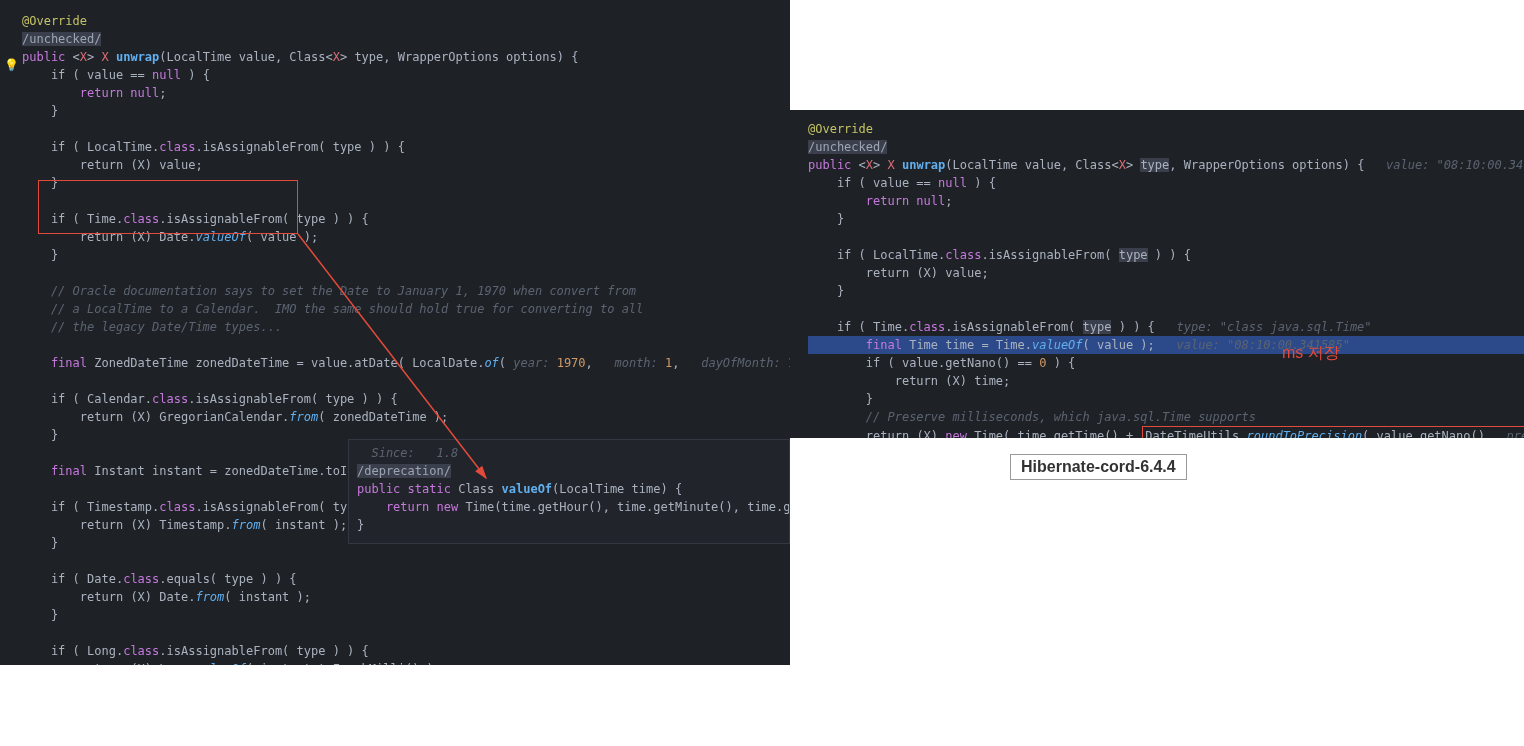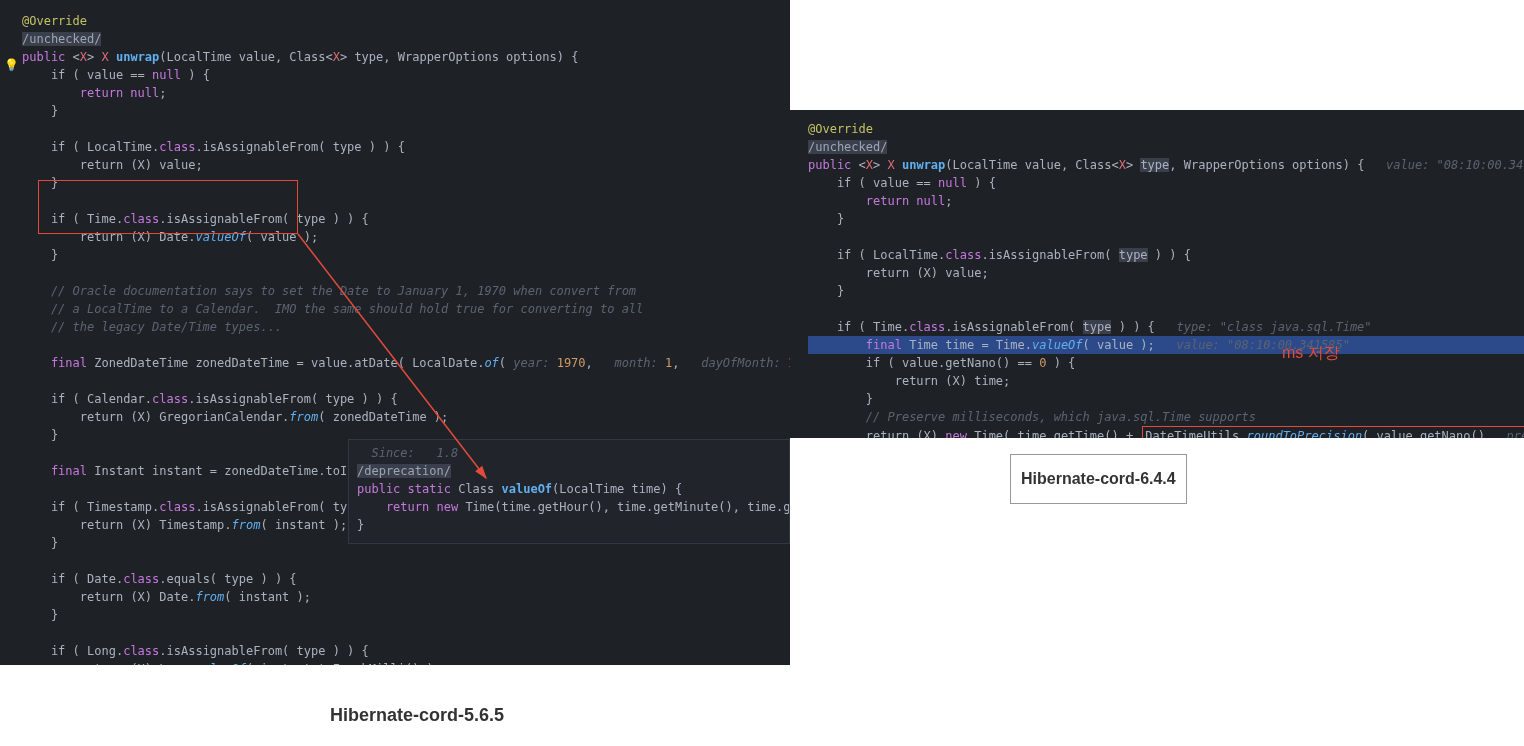--- a/index.html
+++ b/index.html
@@ -5,21 +5,21 @@
 * { margin:0; padding:0; box-sizing:border-box; }
 body { background:#fff; font-family:'Menlo','Consolas',monospace; font-size:12px; line-height:1.5; overflow:hidden; }
 .canvas { position:relative; width:1524px; height:746px; background:#fff; }
 .editor { position:absolute; background:#1e2227; color:#abb2bf; overflow:hidden; }
 .editor.left { left:0; top:0; width:790px; height:665px; }
 .editor.right { left:790px; top:110px; width:734px; height:328px; }
 .code { padding:12px 0 12px 22px; white-space:pre; font-size:12px; }
 .ann { position:absolute; border:1.5px solid #e24a3b; }
 .arrow { position:absolute; pointer-events:none; }
 .label { position:absolute; font-family:-apple-system,Helvetica,Arial,sans-serif; font-weight:700; font-size:18px; color:#333; }
-.cap { position:absolute; font-family:-apple-system,Helvetica,Arial,sans-serif; font-weight:700; font-size:16px; color:#333; background:#fff; border:1px solid #999; padding:12px 10px; }
+.cap { position:absolute; font-family:-apple-system,Helvetica,Arial,sans-serif; font-weight:700; font-size:16px; color:#333; background:#fff; border:1px solid #999; padding:0 10px; }
 .anno { color:#c5c265; }
 .kw { color:#c678dd; }
 .gen { color:#e06c75; }
 .fn { color:#61afef;font-weight:bold; }
 .it { font-style:italic; color:#61afef; }
 .str,.num { color:#d19a66; }
 .com { color:#5c6370; font-style:italic; }
 .hint { color:#5c6370; font-style:italic; }
 .redbox { border:1.5px solid #e24a3b; display:inline-block; padding:0 2px; margin:0 2px; }
 .redtxt { color:#e24a3b; font-family:-apple-system,sans-serif; font-size:16px; }
@@ -112,16 +112,15 @@
   <defs>
         <marker id="ah" markerWidth="10" markerHeight="10" refX="8" refY="3" orient="auto">
           <path d="M0,0 L9,3 L0,6 Z" fill="#e24a3b"></path>
         </marker>
       </defs>
   <line x1="298" y1="234" x2="486" y2="478" stroke="#e24a3b" stroke-width="1.5" marker-end="url(#ah)"></line>
 </svg>
 
 <div class="redtxt" style="position:absolute; left:1282px; top:341px;">ms 저장</div>
 
-<div class="label" style="left:330px; top:702px;">Hibernate-cord-5.6.5</div>
 <div class="cap" style="left:1010px; top:454px;">Hibernate-cord-6.4.4</div>
 
 </div>
 
 </body></html>

